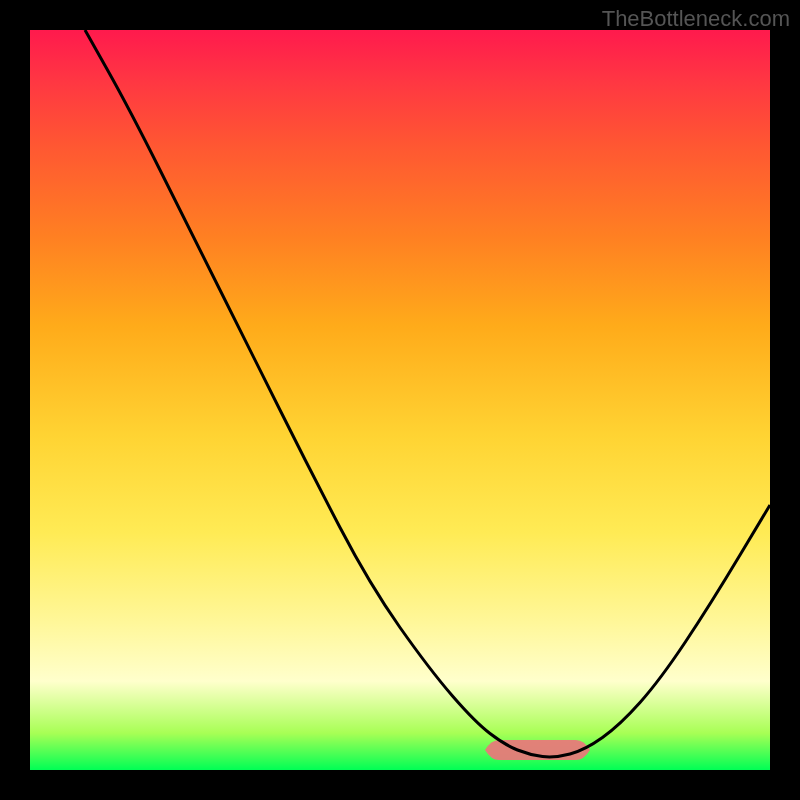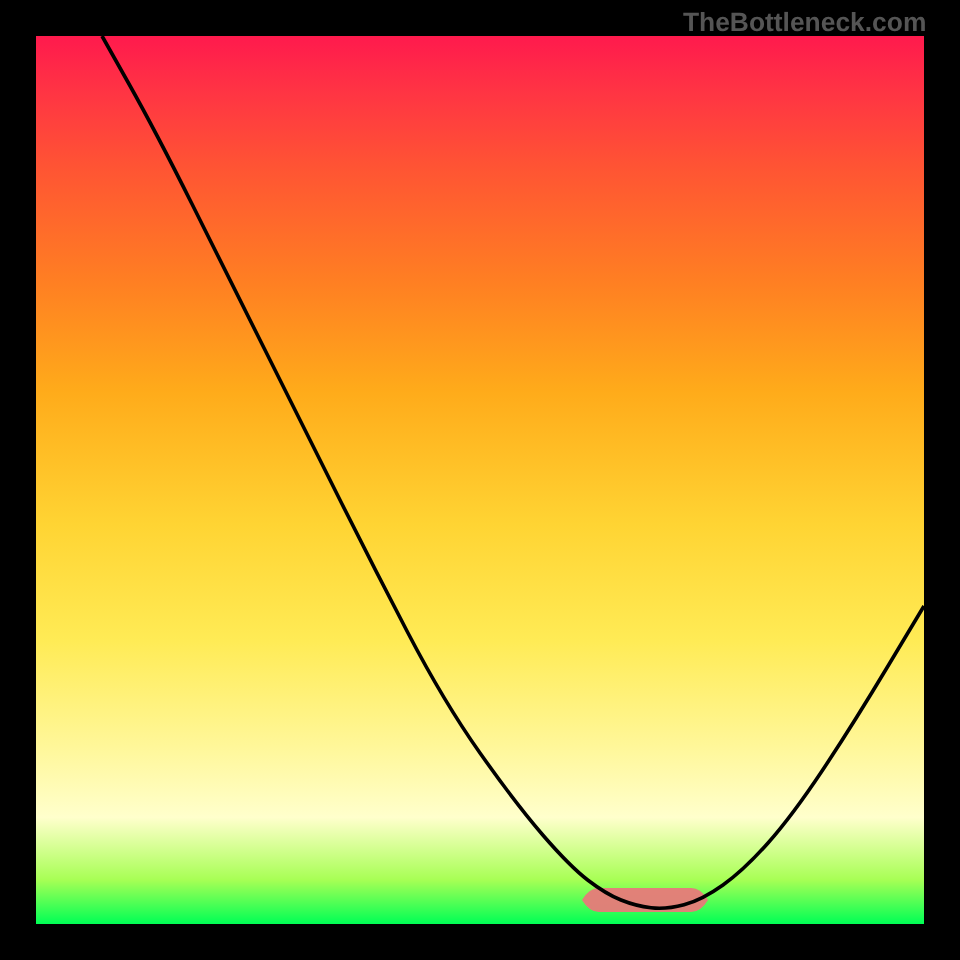--- a/index.html
+++ b/index.html
@@ -27,24 +27,24 @@
       #ffeb55 68%,
       #fff799 80%,
       #ffffcc 88%,
       #a8ff55 95%,
       #00ff55 100%
     );
   }
   .watermark {
     position: absolute;
     top: 6px;
-    right: 28px;
+    right: 10px;
     color: #555;
     font-size: 22px;
-    font-weight: 700;
+    font-weight: 400;
     z-index: 5;
   }
   svg.curve {
     position: absolute;
     left: 0;
     top: 0;
     width: 740px;
     height: 740px;
     overflow: visible;
   }

